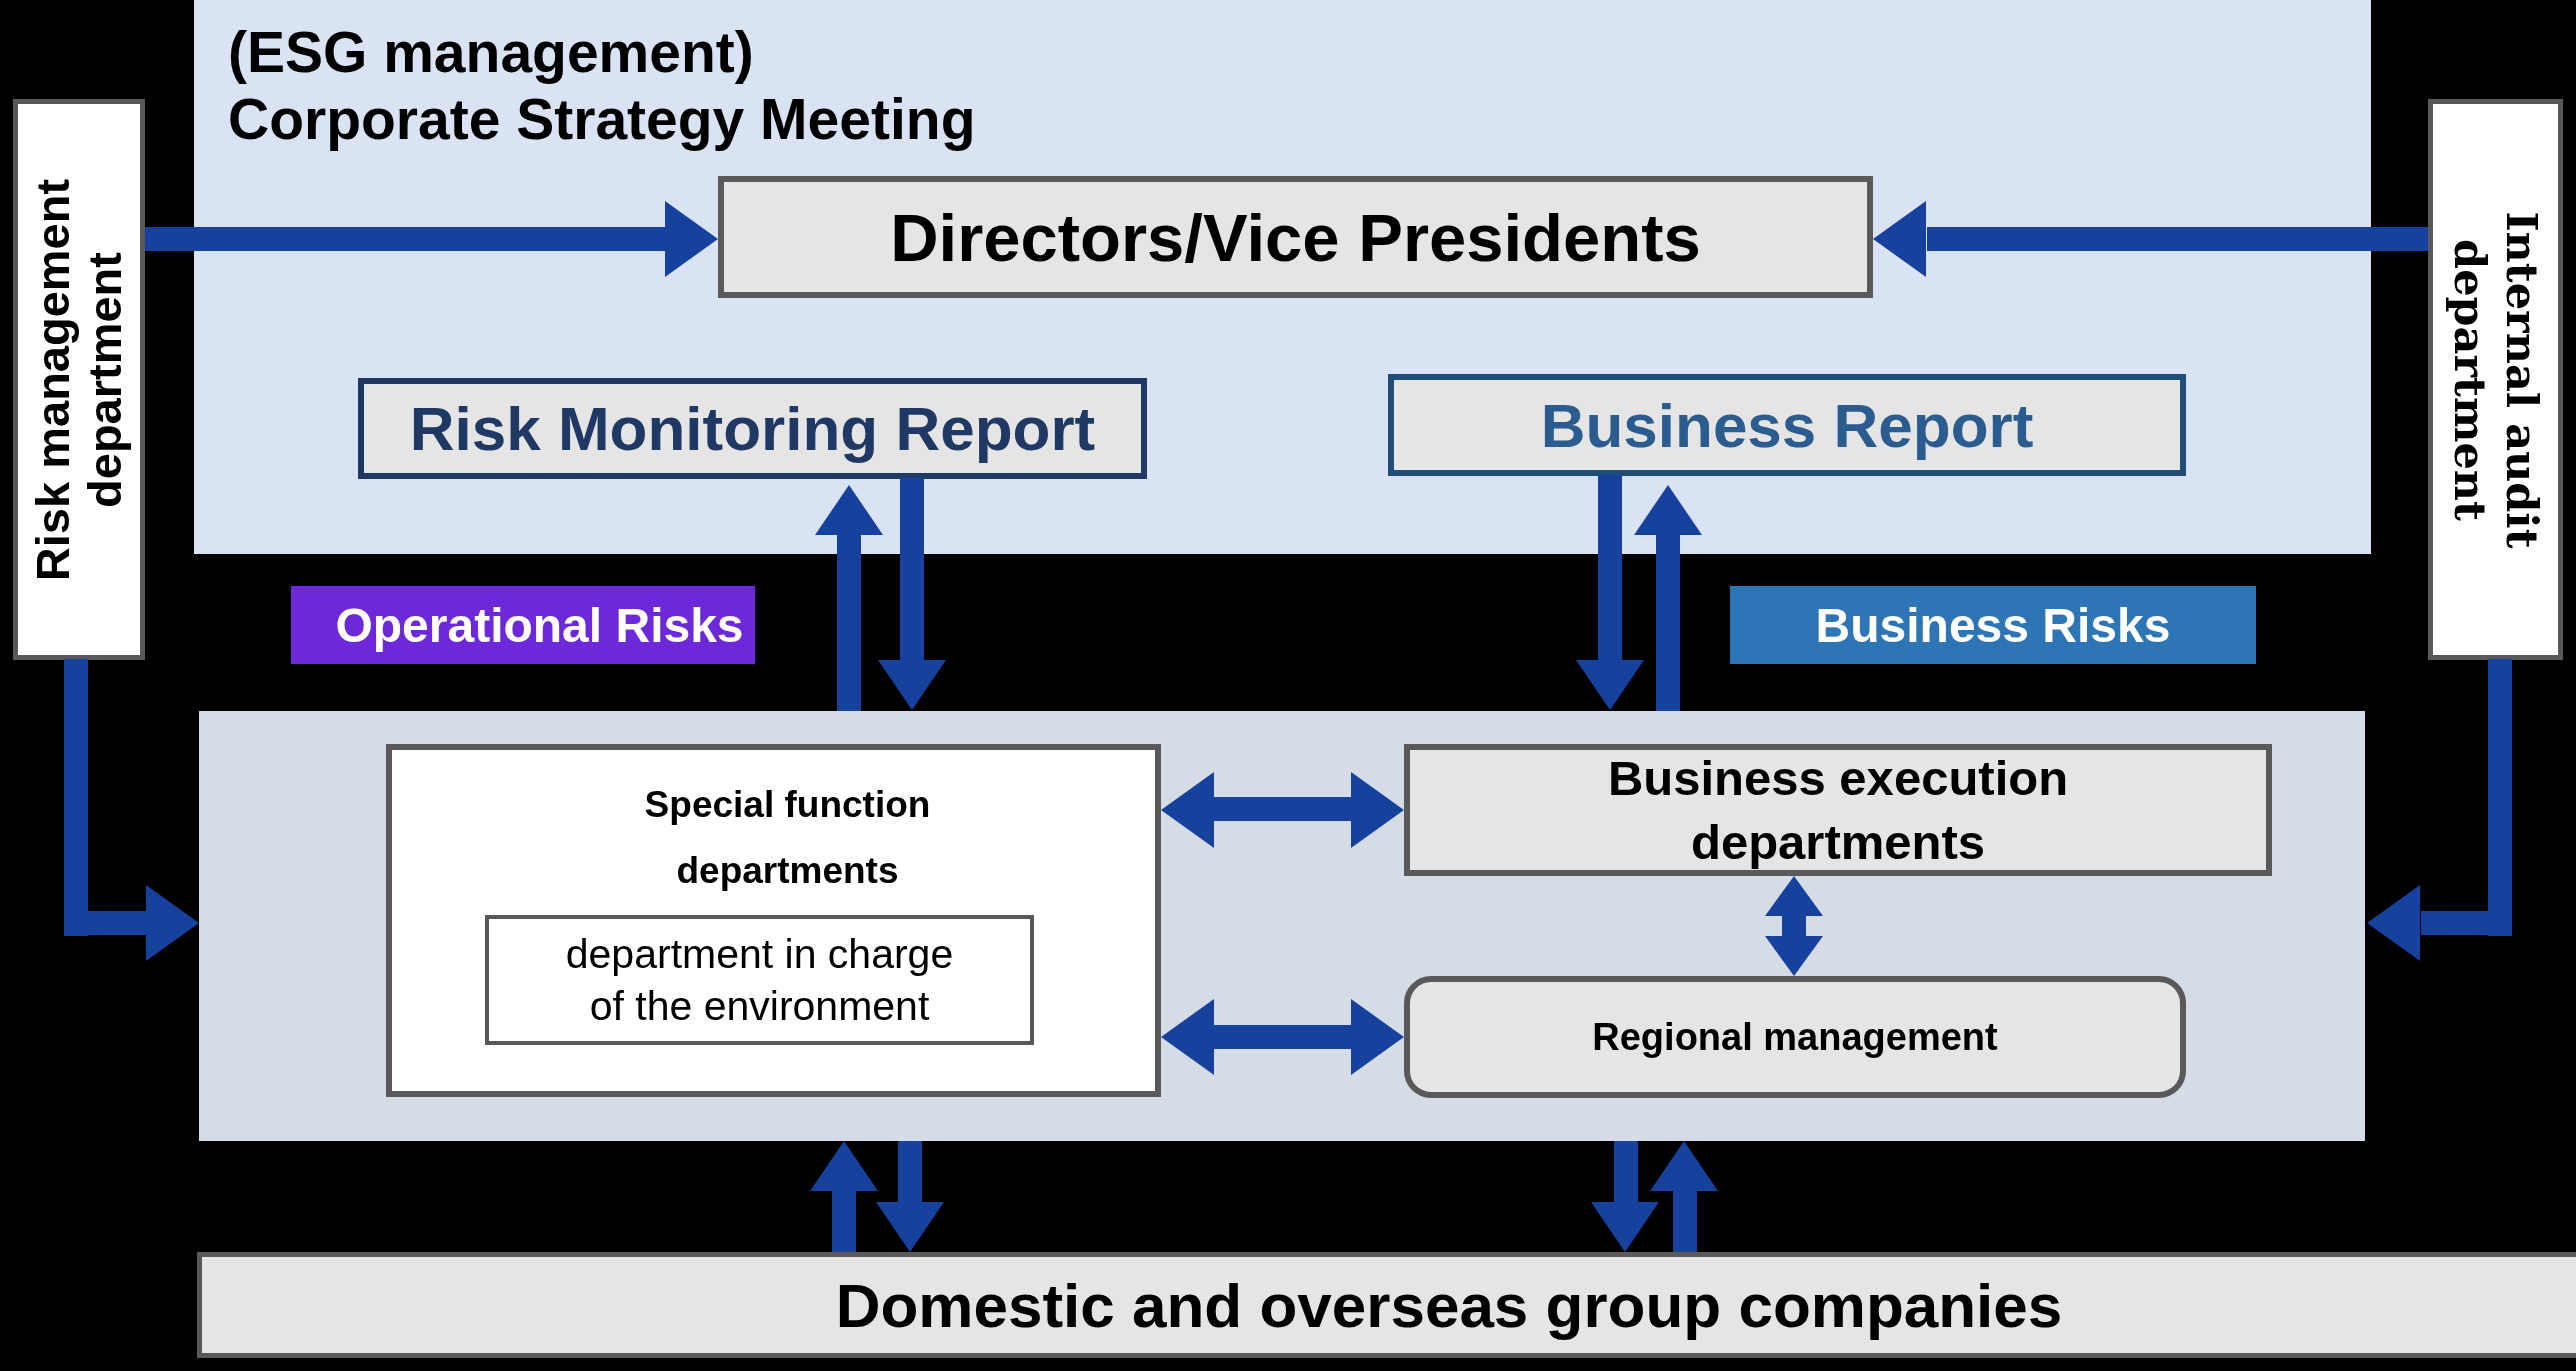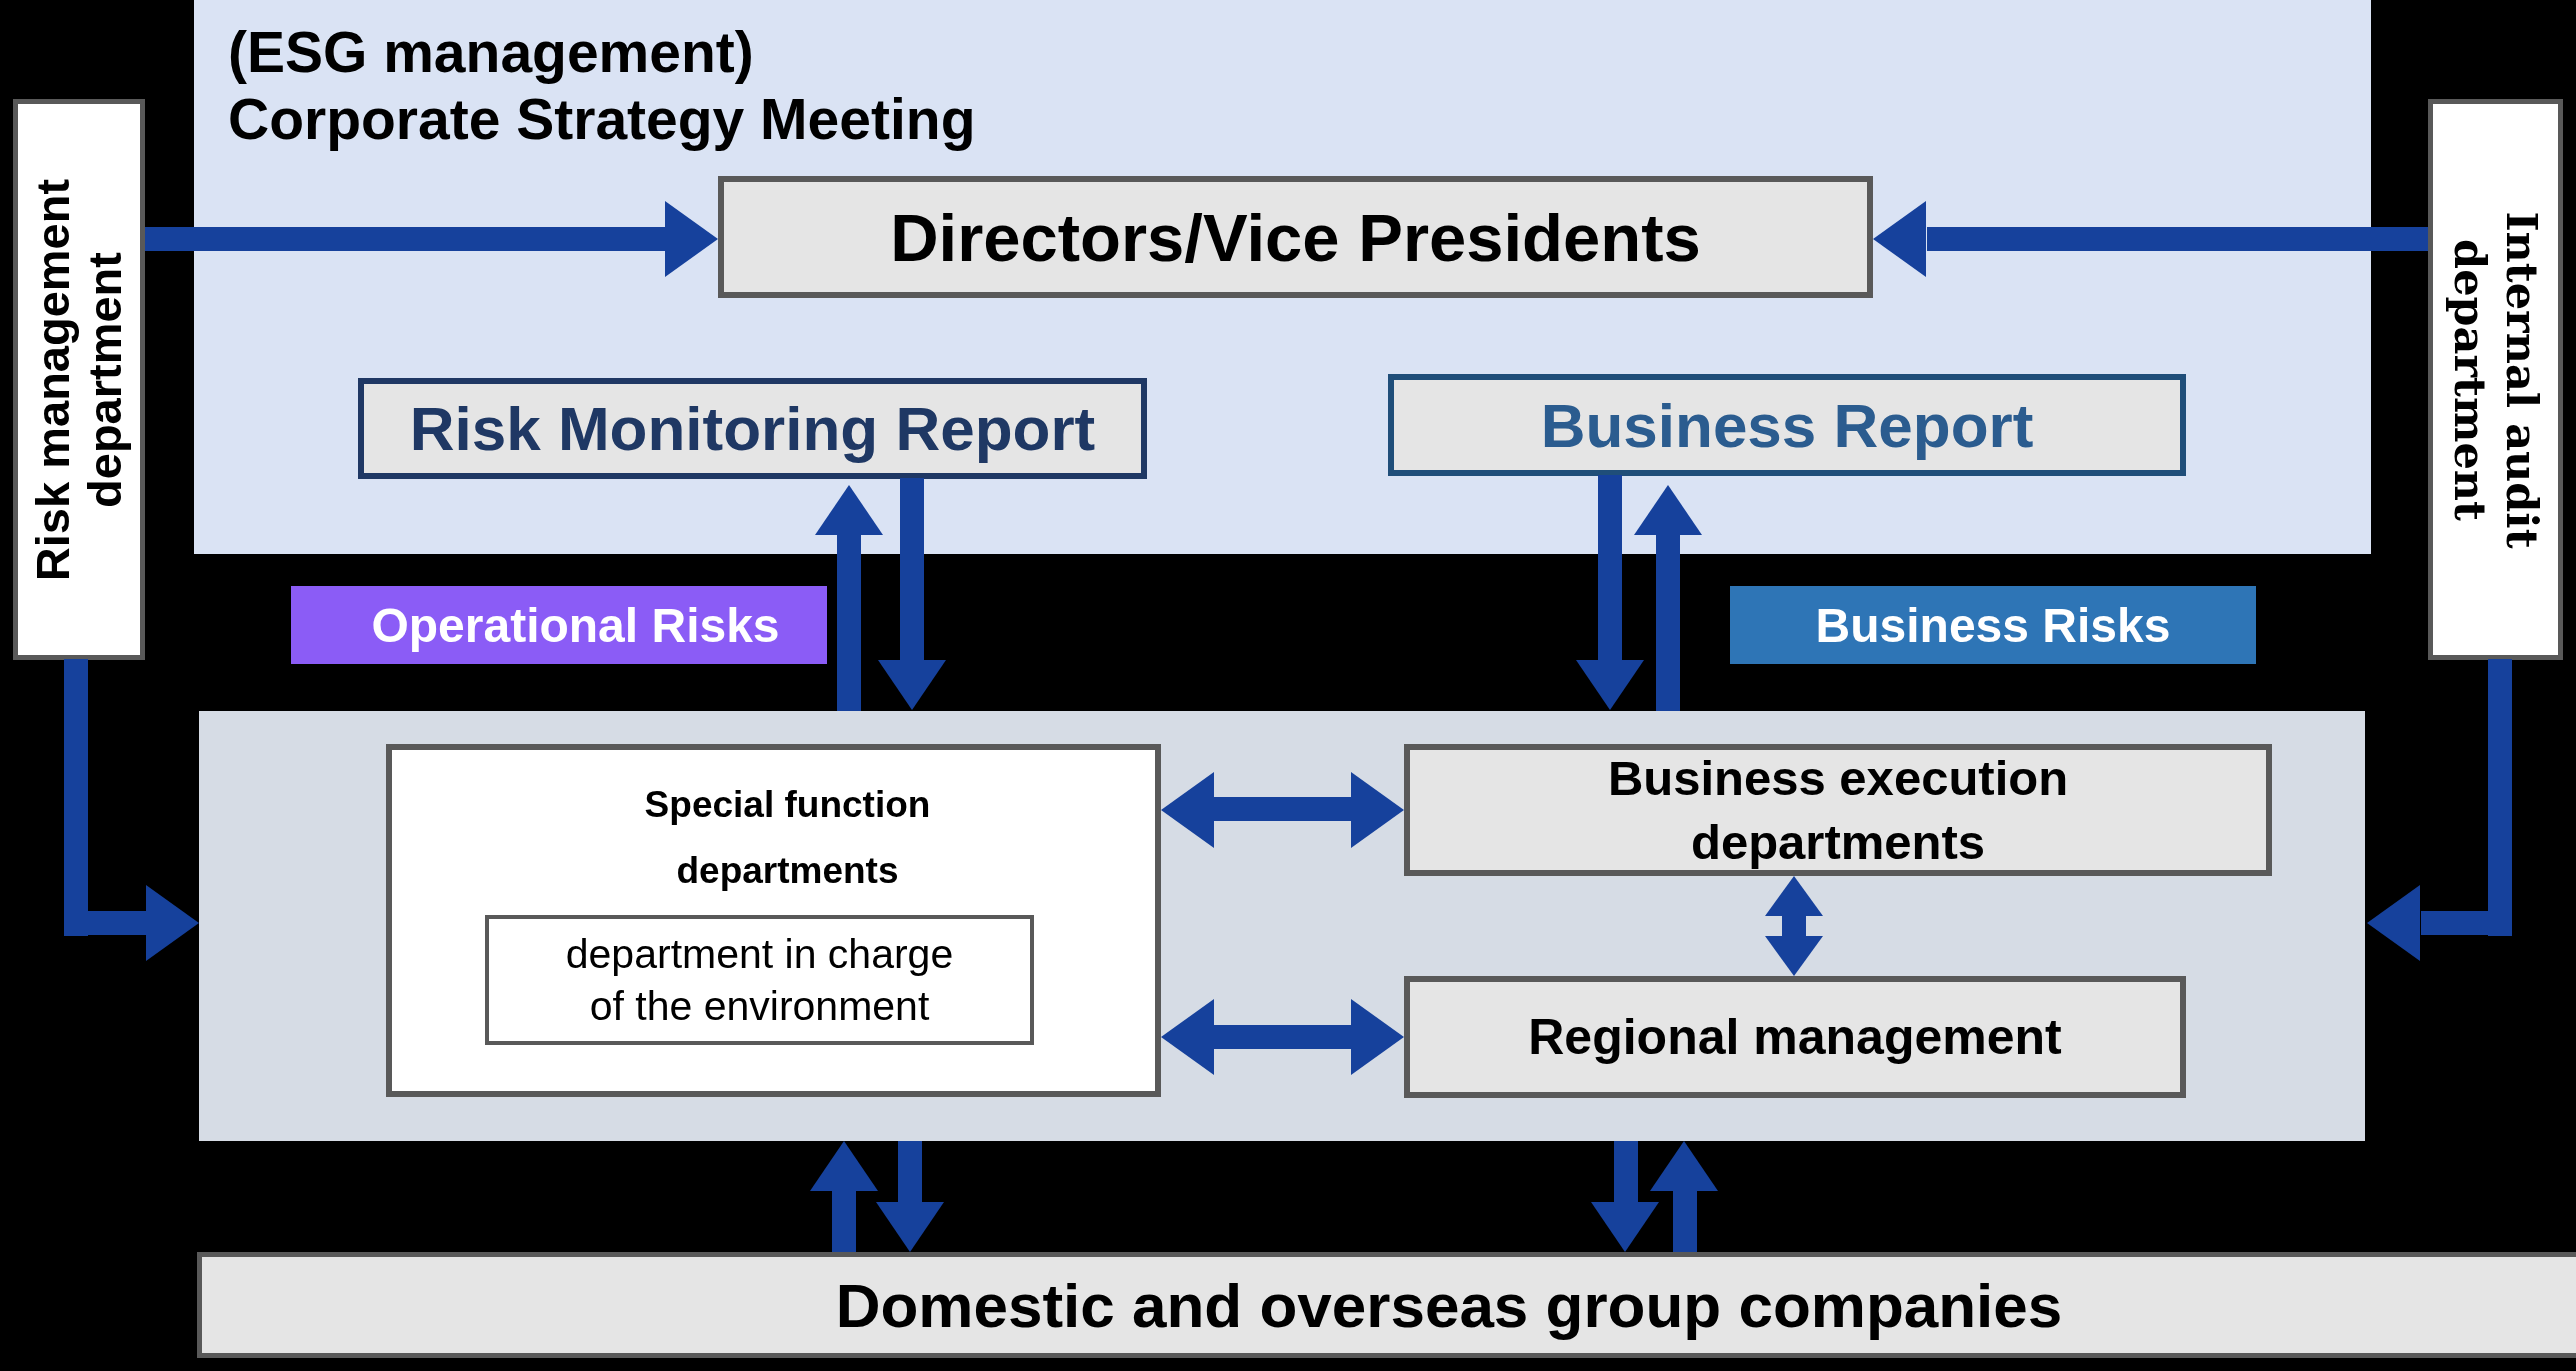--- a/index.html
+++ b/index.html
@@ -33,21 +33,21 @@
   .directors { left: 718px;  top: 176px; width: 1155px; height: 122px; font-size: 67px; }
   .rmr { left: 358px;  top: 378px; width: 789px; height: 101px;
          border-color: #1f3864; color: #1f3864; font-size: 62px; }
   .brp { left: 1388px; top: 374px; width: 798px; height: 102px;
          border-color: #1f4e79; color: #2b5c8f; font-size: 62px; }
 
   .badge {
     display: flex; align-items: center; justify-content: center;
     color: #fff; font-weight: 700; font-size: 48px;
   }
-  .badge-op  { left: 291px;  top: 586px; width: 536px; height: 78px; background: #8b5cf6; padding-left: 33px; }
+  .badge-op  { left: 291px;  top: 586px; width: 464px; height: 78px; background: #6d28d9; padding-left: 33px; }
   .badge-biz { left: 1730px; top: 586px; width: 526px; height: 78px; background: #2e75b6; }
 
   
   .sidebox { background: #fff; border: 5.2px solid #595959; }
   .sidebox-left  { left: 13px;   top: 99px; width: 132px; height: 561px; }
   .sidebox-right { left: 2428px; top: 99px; width: 135px; height: 561px; }
   .vtext {
     position: absolute; left: 50%; top: 50%;
     width: 535px; text-align: center;
     font-weight: 700; font-size: 47px; line-height: 52px;
@@ -57,21 +57,21 @@
 
   
   .sfd { left: 386px; top: 744px; width: 775px; height: 353px;
          background: #fff; border: 6px solid #595959; text-align: center; }
   .sfd-label { margin-top: 22.4px; font-weight: 700; font-size: 37px; line-height: 66px; padding-left: 28px; }
   .envbox { position: absolute; left: 93px; top: 165px; width: 549px; height: 130px;
             background: #fff; border: 4.3px solid #595959;
             display: flex; align-items: center; justify-content: center;
             font-size: 41px; line-height: 52px; font-weight: 400; text-align: center; }
   .bed { left: 1404px; top: 744px;  width: 868px; height: 132px; font-size: 49px; line-height: 64px; }
-  .rgm { left: 1404px; top: 976px; width: 782px; height: 122px; font-size: 50px; }
+  .rgm { left: 1404px; top: 976px; width: 782px; height: 122px; font-size: 38px; border-radius: 27px; }
 
   .bottombox { left: 197px; top: 1252px; width: 2504px; height: 106px;
                border-width: 5.2px; font-size: 62px; }
 
   
   .arrow { position: absolute; left: 0; top: 0; width: 0; height: 0; }
   .shaft { position: absolute; background: #16419c; }
   .head  { position: absolute; width: 0; height: 0; }
   .head-right { border-top: 38px solid transparent; border-bottom: 38px solid transparent; border-left: 53px solid #16419c; }
   .head-left  { border-top: 38px solid transparent; border-bottom: 38px solid transparent; border-right: 53px solid #16419c; }

